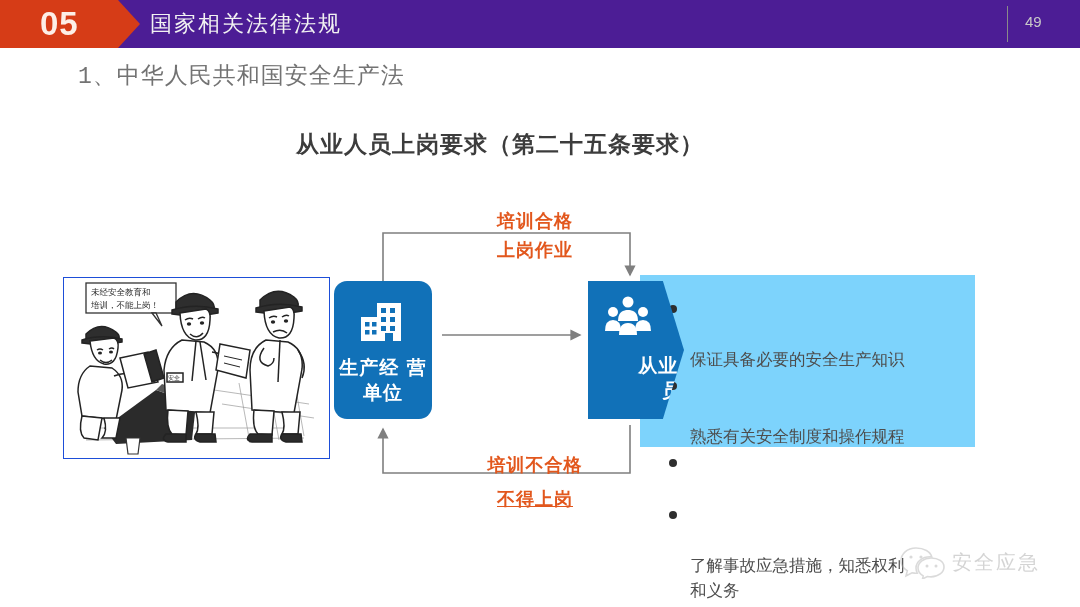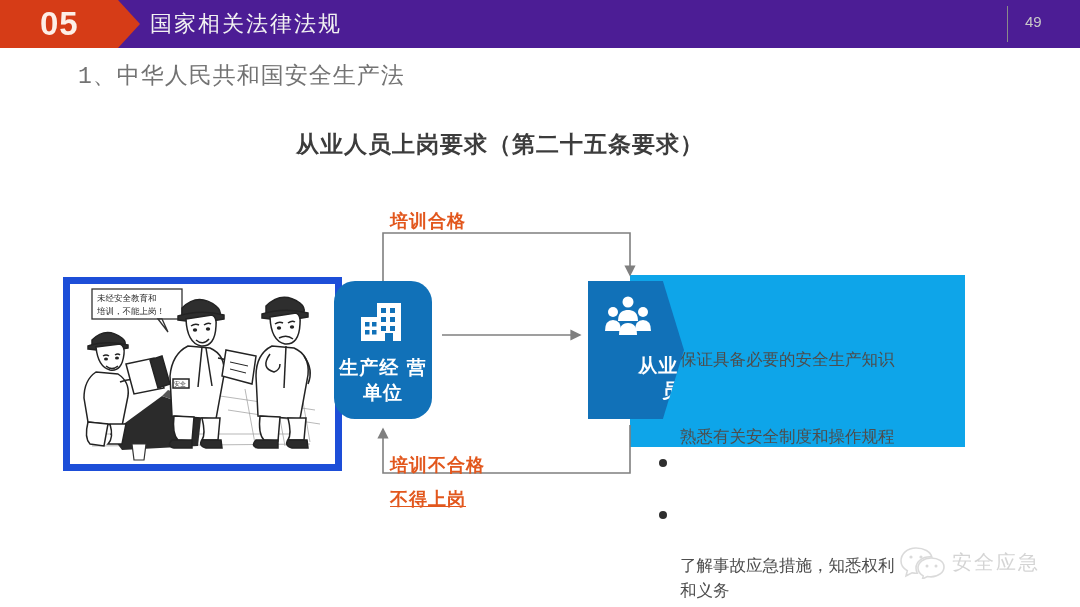--- a/index.html
+++ b/index.html
@@ -29,52 +29,52 @@
   .subheading{position:absolute;left:78px;top:60px;font-size:23px;color:#737373;
      letter-spacing:1px;font-family:Liberation Mono, monospace;}
 
   
   .maintitle{position:absolute;left:0;top:129px;width:904px;text-align:center;
      font-size:23px;font-weight:bold;color:#3c3c3c;letter-spacing:1px;
      font-family:"DejaVu Sans",sans-serif;margin-left:48px;}
 
   
   .cartoon{position:absolute;left:63px;top:277px;width:265px;height:180px;
-     border:7px solid #1d4ed8;background:#fdfdfd;overflow:hidden;}
+     border:1px solid #1d4ed8;background:#fdfdfd;overflow:hidden;}
   .cartoon svg{display:block;}
 
   
   .flow{position:absolute;left:330px;top:195px;width:660px;height:330px;}
 
   .box-left{position:absolute;left:4px;top:86px;width:98px;height:138px;
-     background:#1171b8;border-radius:21px;}
+     background:#1171b8;border-radius:13px;}
   .box-left .bicon{position:absolute;left:0;top:16px;width:98px;text-align:center;}
   .box-left .blabel{position:absolute;left:0;top:74px;width:98px;text-align:center;
      color:#fff;font-size:19px;font-weight:bold;line-height:25px;letter-spacing:1px;
      font-family:"DejaVu Sans",sans-serif;}
 
   .chevron-wrap{position:absolute;left:258px;top:86px;width:96px;height:138px;}
   .chevron{position:absolute;left:0;top:0;width:96px;height:138px;background:#1171b8;
      clip-path:polygon(0 0, 78% 0, 100% 50%, 78% 100%, 0 100%);}
   .chevron .cicon{position:absolute;left:0;top:14px;width:80px;text-align:center;}
   .chevron .clabel{position:absolute;left:0;top:72px;width:80px;text-align:center;
      color:#fff;font-size:19px;font-weight:bold;line-height:25px;letter-spacing:1px;
      font-family:"DejaVu Sans",sans-serif;padding-left:44px;}
 
-  .panel{position:absolute;left:300px;top:80px;width:335px;height:172px;background:#0ea5e9;}
+  .panel{position:absolute;left:310px;top:80px;width:335px;height:172px;background:#7dd3fc;}
   .panel ul{list-style:none;margin:0;padding:22px 0 0 50px;}
   .panel li{position:relative;color:#4d4d4d;font-size:16.5px;line-height:25px;
      margin-bottom:2px;font-family:"DejaVu Sans",sans-serif;white-space:pre-line;}
   .panel li .dot{position:absolute;left:-21px;top:8px;width:8px;height:8px;
      border-radius:50%;background:#2e2e2e;}
 
   
   .arrowlayer{position:absolute;left:0;top:0;width:660px;height:330px;}
   .lbl{position:absolute;color:#e2571d;font-size:18px;font-weight:bold;
-     letter-spacing:1px;text-align:left;font-family:"DejaVu Sans",sans-serif;}
+     letter-spacing:1px;text-align:center;font-family:"DejaVu Sans",sans-serif;}
   .lbl-top1{left:60px;top:14px;width:290px;}
   .lbl-top2{left:60px;top:43px;width:290px;}
   .lbl-mid{left:90px;top:122px;width:230px;}
   .lbl-bot1{left:60px;top:258px;width:290px;}
   .lbl-bot2{left:60px;top:292px;width:290px;text-decoration:underline;}
 
   
   .watermark{position:absolute;left:900px;top:545px;width:160px;height:40px;opacity:.42;}
   .wm-text{position:absolute;left:52px;top:4px;font-size:20px;color:#9a9a9a;
      letter-spacing:2px;font-family:"DejaVu Sans",sans-serif;}
@@ -229,20 +229,21 @@
       </defs>
 
       <path d="M53 86 L53 38 L300 38 L300 80" fill="none" stroke="#7f7f7f" stroke-width="1.6" marker-end="url(#ah)"></path>
 
       <path d="M112 140 L250 140" fill="none" stroke="#7f7f7f" stroke-width="1.6" marker-end="url(#ah)"></path>
 
       <path d="M300 230 L300 278 L53 278 L53 234" fill="none" stroke="#7f7f7f" stroke-width="1.6" marker-end="url(#ah)"></path>
     </svg>
 
     <div class="lbl lbl-top1">培训合格</div>
+    <div class="lbl lbl-top2">上岗作业</div>
     <div class="lbl lbl-bot1">培训不合格</div>
     <div class="lbl lbl-bot2">不得上岗</div>
 
     <div class="box-left">
       <div class="bicon">
         <svg width="52" height="48" viewBox="0 0 52 48">
           <path d="M20 6 h24 v38 h-24 z" fill="#ffffff"></path>
           <path d="M4 20 h16 v24 h-16 z" fill="#ffffff"></path>
           <rect x="24" y="11" width="5" height="5" fill="#1171b8"></rect>
           <rect x="33" y="11" width="5" height="5" fill="#1171b8"></rect>

